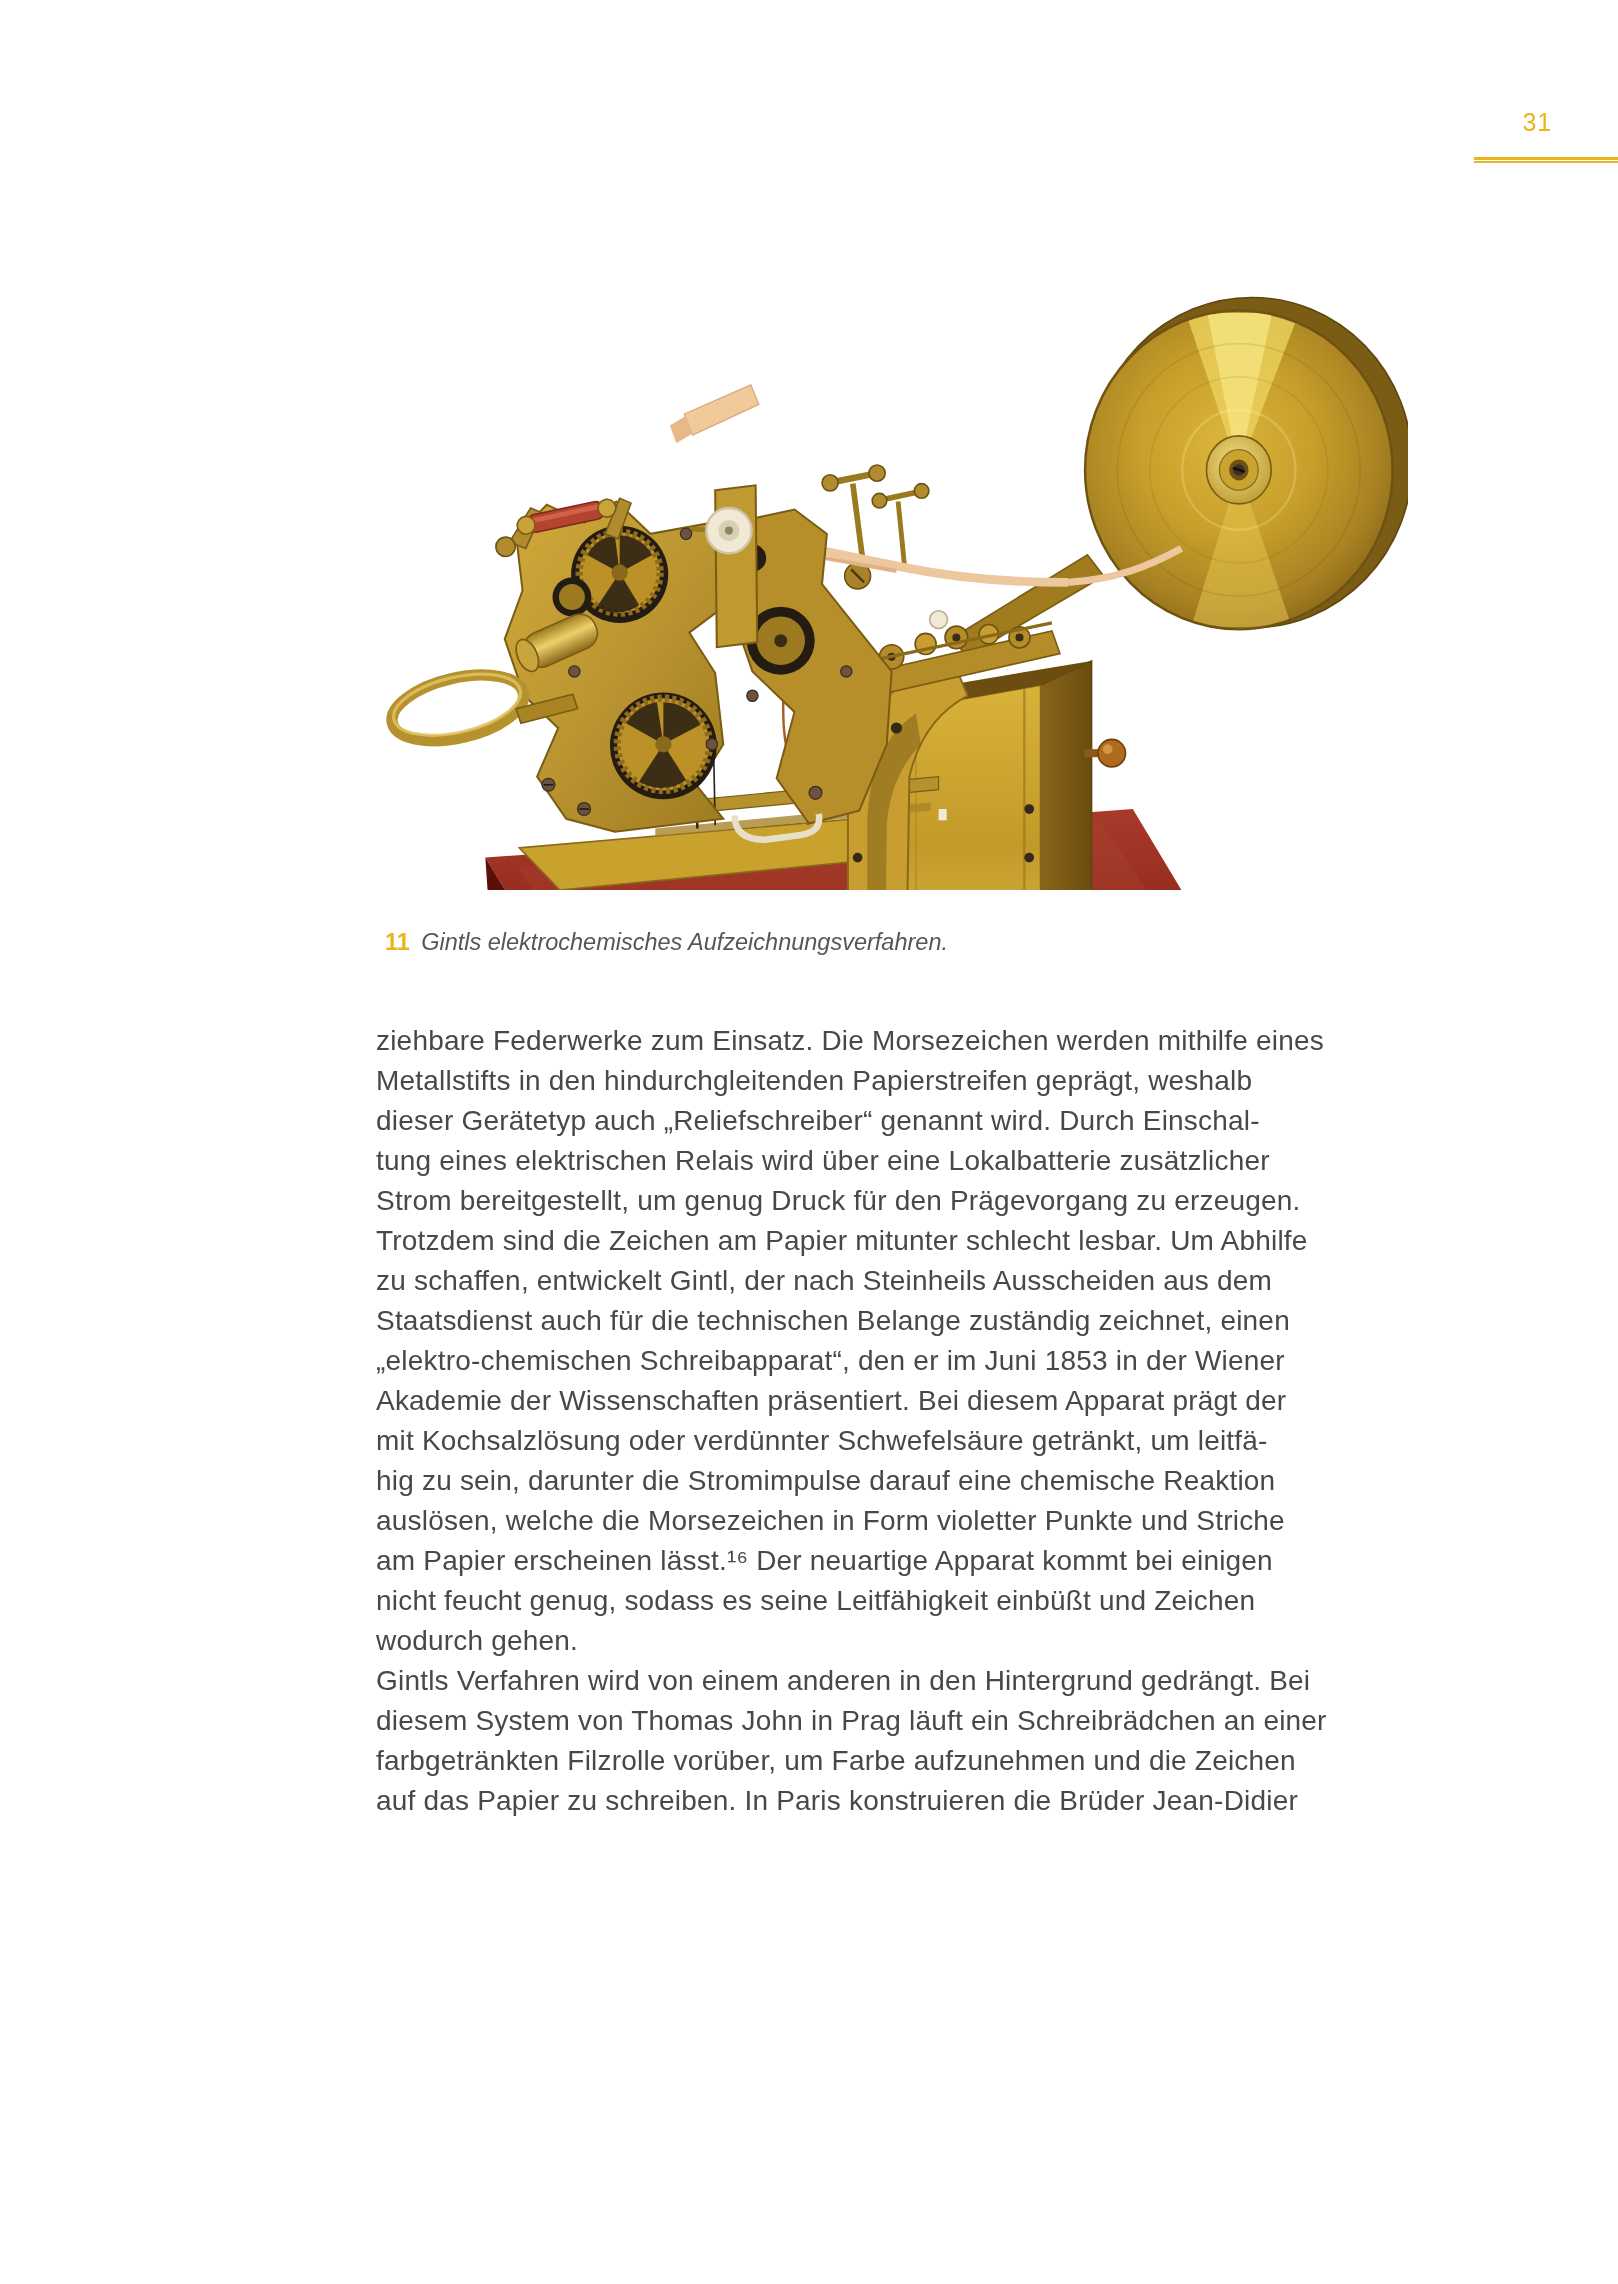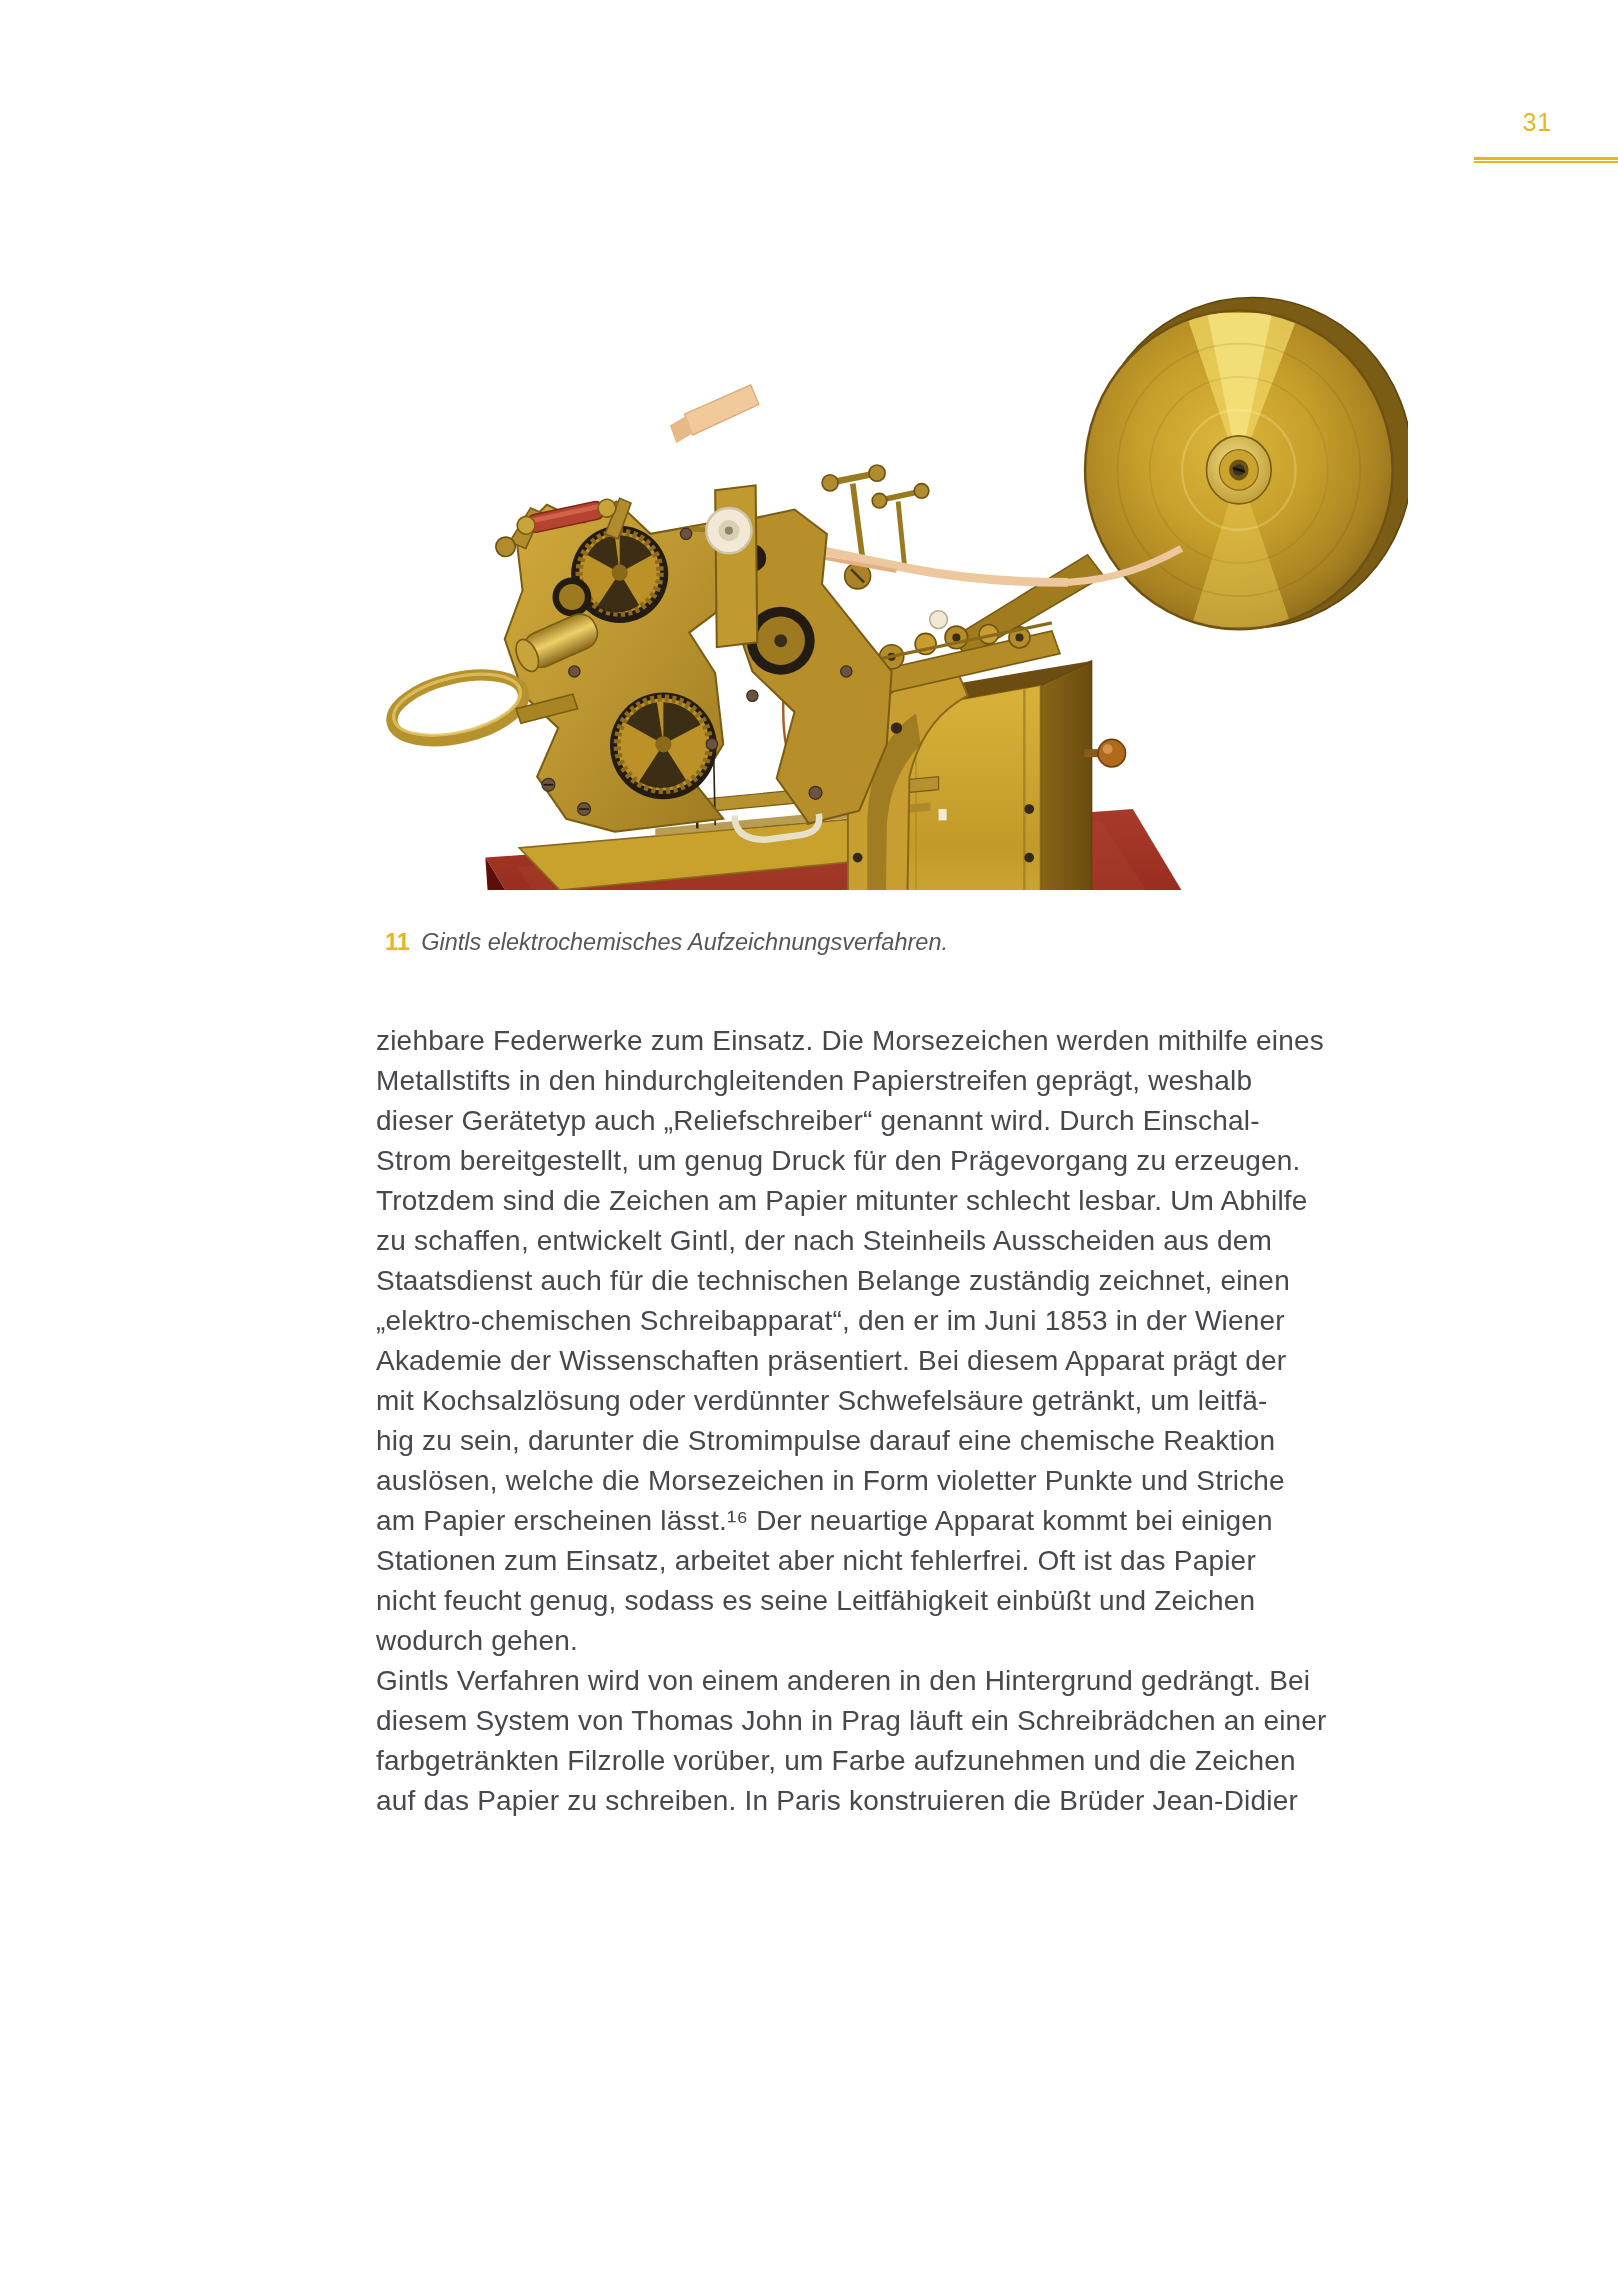--- a/index.html
+++ b/index.html
@@ -354,31 +354,31 @@
   </svg>
 
   <div class="figure-caption">
     <span class="cap-num">11</span><span class="cap-text">Gintls elektrochemisches Aufzeichnungsverfahren.</span>
   </div>
 
   <div class="body-text">
       <div class="line">ziehbare Federwerke zum Einsatz. Die Morsezeichen werden mithilfe eines</div>
       <div class="line">Metallstifts in den hindurchgleitenden Papierstreifen geprägt, weshalb</div>
       <div class="line">dieser Gerätetyp auch „Reliefschreiber“ genannt wird. Durch Einschal-</div>
+      <div class="line">tung eines elektrischen Relais wird über eine Lokalbatterie zusätzlicher</div>
       <div class="line">Strom bereitgestellt, um genug Druck für den Prägevorgang zu erzeugen.</div>
       <div class="line">Trotzdem sind die Zeichen am Papier mitunter schlecht lesbar. Um Abhilfe</div>
       <div class="line">zu schaffen, entwickelt Gintl, der nach Steinheils Ausscheiden aus dem</div>
       <div class="line">Staatsdienst auch für die technischen Belange zuständig zeichnet, einen</div>
       <div class="line">„elektro-chemischen Schreibapparat“, den er im Juni 1853 in der Wiener</div>
       <div class="line">Akademie der Wissenschaften präsentiert. Bei diesem Apparat prägt der</div>
       <div class="line">mit Kochsalzlösung oder verdünnter Schwefelsäure getränkt, um leitfä-</div>
       <div class="line">hig zu sein, darunter die Stromimpulse darauf eine chemische Reaktion</div>
       <div class="line">auslösen, welche die Morsezeichen in Form violetter Punkte und Striche</div>
       <div class="line">am Papier erscheinen lässt.¹⁶ Der neuartige Apparat kommt bei einigen</div>
-      <div class="line">Stationen zum Einsatz, arbeitet aber nicht fehlerfrei. Oft ist das Papier</div>
       <div class="line">nicht feucht genug, sodass es seine Leitfähigkeit einbüßt und Zeichen</div>
       <div class="line">wodurch gehen.</div>
       <div class="line">Gintls Verfahren wird von einem anderen in den Hintergrund gedrängt. Bei</div>
       <div class="line">diesem System von Thomas John in Prag läuft ein Schreibrädchen an einer</div>
       <div class="line">farbgetränkten Filzrolle vorüber, um Farbe aufzunehmen und die Zeichen</div>
       <div class="line">auf das Papier zu schreiben. In Paris konstruieren die Brüder Jean-Didier</div>
     </div>
 
 </div>
 

